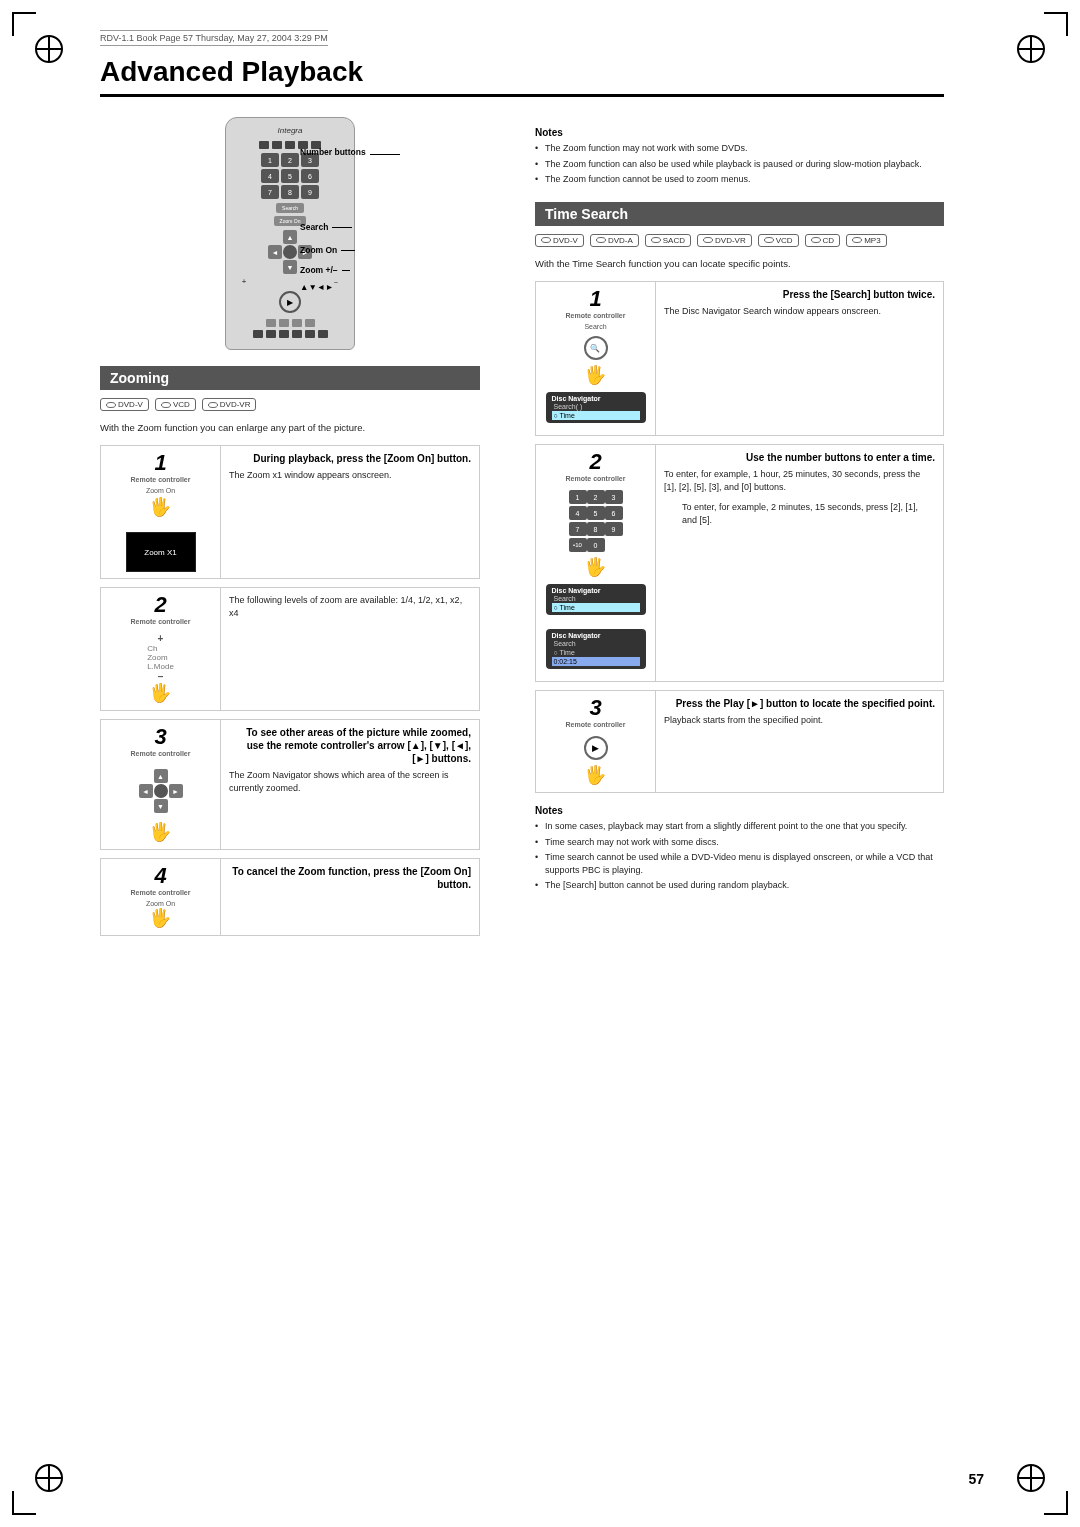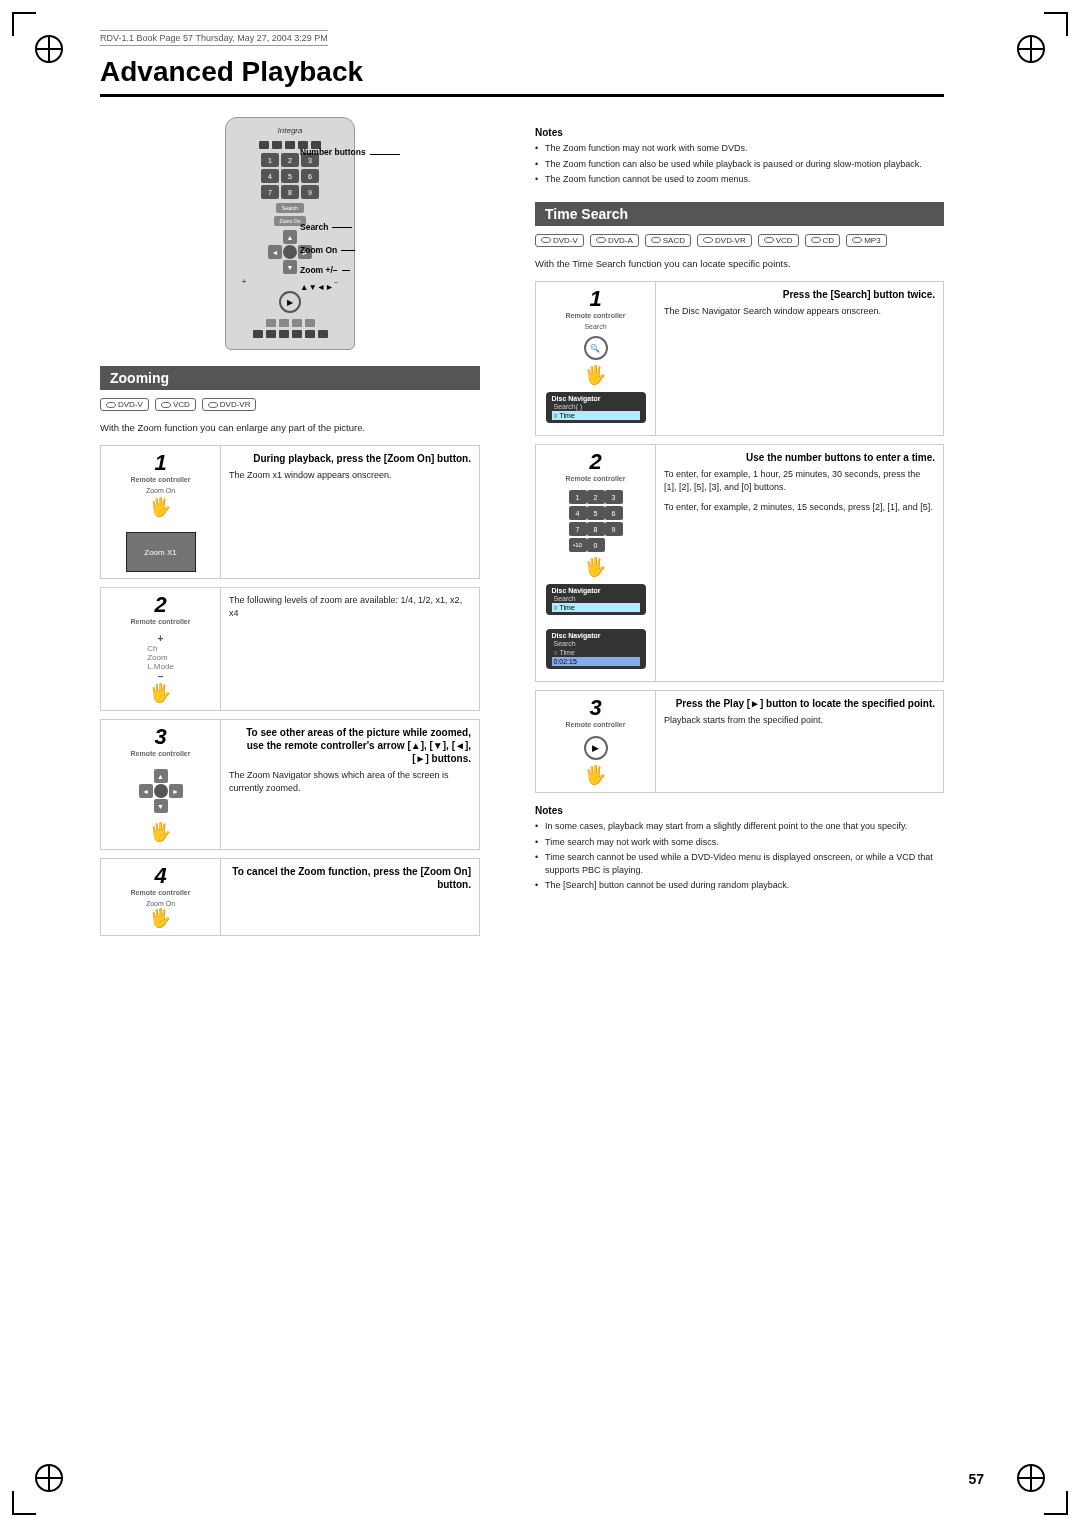--- a/index.html
+++ b/index.html
@@ -175,21 +175,21 @@
 
     .step-body {
       font-size: 9px;
       line-height: 1.4;
       color: #222;
     }
 
     .zoom-x1-box {
       width: 70px;
       height: 40px;
-      background: #737373;
+      background: #000000;
       margin: 14px auto 0;
       border: 1px solid #222;
       display: flex;
       align-items: center;
       justify-content: center;
       color: #fff;
       font-size: 8px;
     }
 
     .num-btn {
@@ -705,21 +705,21 @@
           <div class="disc-nav" style="margin-top:8px;">
             <div class="disc-nav-title">Disc Navigator</div>
             <div class="disc-nav-item">Search</div>
             <div class="disc-nav-item">○ Time</div>
             <div class="disc-nav-item selected" style="background:#88aaee;color:#000;">0:02:15</div>
           </div>
         </div>
         <div class="step-right">
           <div class="step-title">Use the number buttons to enter a time.</div>
           <div class="step-body">To enter, for example, 1 hour, 25 minutes, 30 seconds, press the [1], [2], [5], [3], and [0] buttons.</div>
-          <div class="step-body" style="margin-top:8px;">To enter, for example, 2 minutes, 15 seconds, press [2], [1], and [5].</div>
+          <div class="step-body" style="margin-top:8px;margin-left:18px;">To enter, for example, 2 minutes, 15 seconds, press [2], [1], and [5].</div>
         </div>
       </div>
 
       <div class="step-section">
         <div class="step-left">
           <div class="step-number">3</div>
           <div class="step-label">Remote controller</div>
           <div class="play-btn-mini"></div>
           <div style="font-size:18px;">🖐</div>
         </div>

